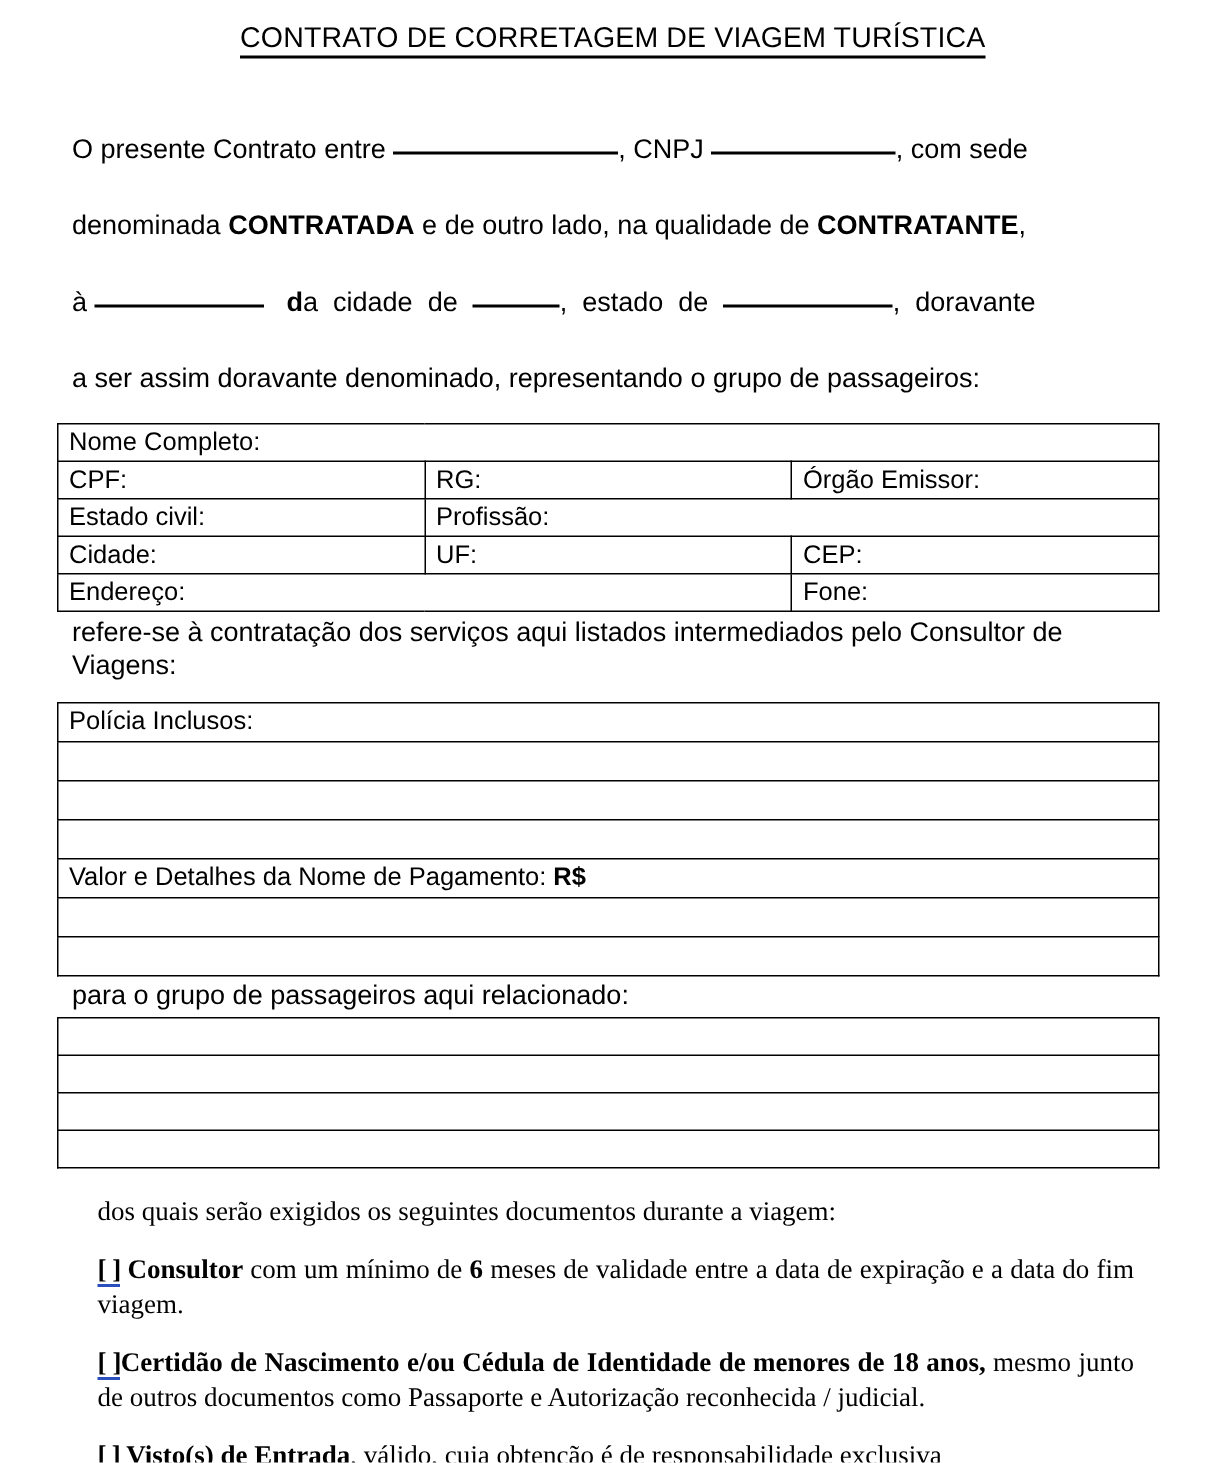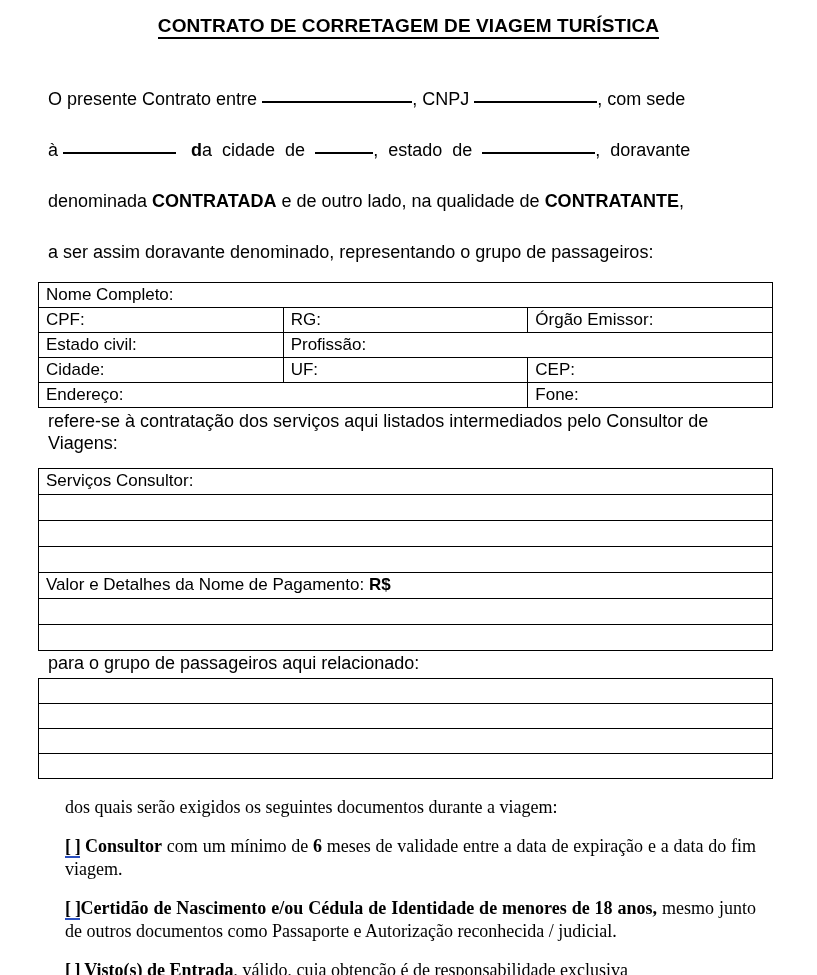--- a/index.html
+++ b/index.html
@@ -22,21 +22,21 @@
     height: 975px;
     box-sizing: border-box;
     padding: 0;
     overflow: hidden;
   }
 
   
   .doc-title {
     text-align: center;
     font-size: 19px;
-    font-weight: bold;
+    font-weight: normal;
     letter-spacing: 0.1px;
     margin: 14px 0 0 0;
     padding: 0 40px;
     line-height: 1.25;
   }
   .doc-title span {
     border-bottom: 2px solid #000;
     padding-bottom: 1px;
   }
 
@@ -129,23 +129,23 @@
 <body>
 
 <div class="page">
 
   <h1 class="doc-title"><span>CONTRATO DE CORRETAGEM DE VIAGEM TURÍSTICA</span></h1>
 
   <div class="body-block">
 
     <p class="para first"><span>O presente Contrato entre </span><span class="blank b-xl"></span><span>, CNPJ </span><span class="blank b-lg"></span><span>, com sede</span></p>
 
+    <p class="para"><span>denominada </span><b>CONTRATADA</b><span> e de outro lado, na qualidade de </span><b>CONTRATANTE</b><span>,</span></p>
+
     <p class="para"><span>à </span><span class="blank b-md"></span>&nbsp;&nbsp;&nbsp;<b>d</b><span>a&nbsp; cidade&nbsp; de&nbsp; </span><span class="blank b-sm"></span><span>,&nbsp; estado&nbsp; de&nbsp; </span><span class="blank b-md"></span><span>,&nbsp; doravante</span></p>
-
-    <p class="para"><span>denominada </span><b>CONTRATADA</b><span> e de outro lado, na qualidade de </span><b>CONTRATANTE</b><span>,</span></p>
 
     <p class="para">a ser assim doravante denominado, representando o grupo de passageiros:</p>
   </div>
 
   <table class="tbl tbl-info">
     <tbody>
       <tr>
         <td colspan="3">Nome Completo:</td>
       </tr>
       <tr>
@@ -167,21 +167,21 @@
         <td>Fone:</td>
       </tr>
     </tbody>
   </table>
 
   <p class="note">refere-se à contratação dos serviços aqui listados intermediados pelo Consultor de Viagens:</p>
 
   <table class="tbl tbl-serv">
     <tbody>
       <tr>
-          <td>Serviços Consultor:</td>
+          <td>Polícia Inclusos:</td>
         </tr>
       <tr>
           <td class="empty"></td>
         </tr>
       <tr>
           <td class="empty"></td>
         </tr>
       <tr>
           <td class="empty"></td>
         </tr>

